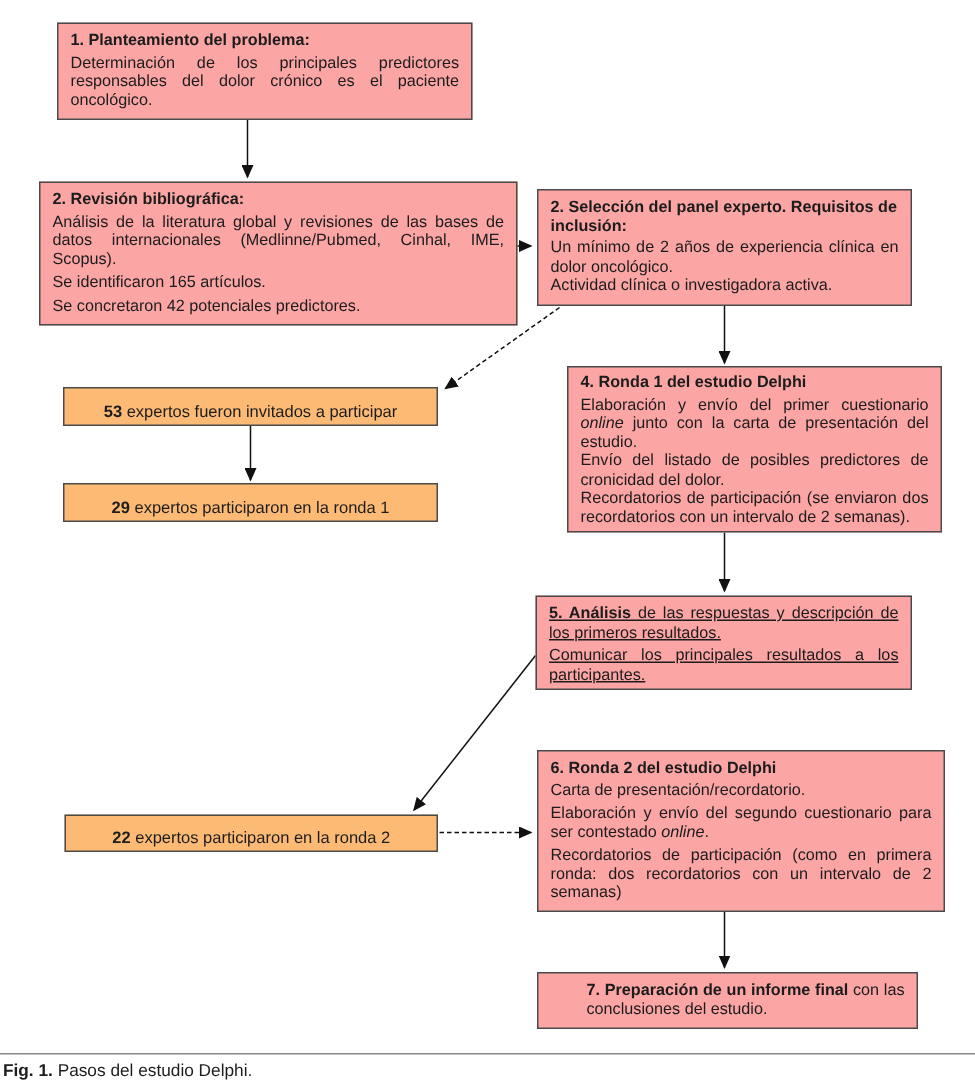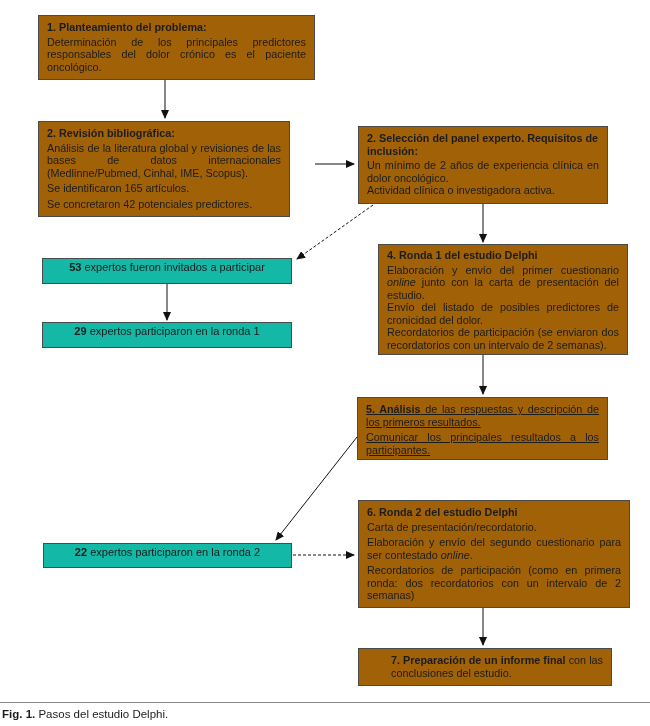--- a/index.html
+++ b/index.html
@@ -8,36 +8,36 @@
     width:650px;height:726px;
     background:#ffffff;
     font-family:"Liberation Sans","DejaVu Sans",sans-serif;
     color:#1c1c1c;
     overflow:hidden;
   }
   .box{
     position:absolute;
     box-sizing:border-box;
     border:1px solid #4a4a4a;
-    background:#a16207;
+    background:#fca5a5;
     padding:5px 8px;
     font-size:10.8px;
     line-height:12.5px;
     overflow:hidden;
   }
   .box .title{font-weight:bold;margin:0 0 2px 0;}
   .box p{margin:0 0 3px 0;text-align:justify;}
   .box p:last-child{margin-bottom:0;}
   .small-box{
     position:absolute;
     box-sizing:border-box;
     border:1px solid #4a4a4a;
-    background:#14b8a6;
+    background:#fdba74;
     font-size:11px;
-    display:flex;align-items:flex-start;justify-content:center;
+    display:flex;align-items:flex-end;justify-content:center;
     text-align:center;
     padding:2px 4px;
   }
   .b{font-weight:bold;}
   .i{font-style:italic;}
   #arrows{position:absolute;left:0;top:0;width:650px;height:726px;pointer-events:none;}
   #caption-rule{
     position:absolute;left:0;top:702px;width:650px;height:1px;background:#8a8a8a;
   }
   #caption{
@@ -64,21 +64,21 @@
     <line x1="357" y1="437" x2="276" y2="540" stroke="#111" stroke-width="1" marker-end="url(#ah)"></line>
     <line x1="293" y1="555" x2="354" y2="555" stroke="#111" stroke-width="1" stroke-dasharray="3 2" marker-end="url(#ah)"></line>
     <line x1="483" y1="608" x2="483" y2="645" stroke="#111" stroke-width="1" marker-end="url(#ah)"></line>
   </svg>
 
   <div class="box" style="left:38px;top:15px;width:277px;height:65px;">
     <div class="title">1. Planteamiento del problema:</div>
     <p>Determinación de los principales predictores responsables del dolor crónico es el paciente oncológico.</p>
   </div>
 
-  <div class="box" style="left:38px;top:121px;width:252px;height:96px;">
+  <div class="box" style="left:26px;top:121px;width:319px;height:96px;">
     <div class="title">2. Revisión bibliográfica:</div>
     <p>Análisis de la literatura global y revisiones de las bases de datos internacionales (Medlinne/Pubmed, Cinhal, IME, Scopus).</p>
     <p>Se identificaron 165 artículos.</p>
     <p>Se concretaron 42 potenciales predictores.</p>
   </div>
 
   <div class="box" style="left:358px;top:126px;width:250px;height:78px;">
     <div class="title">2. Selección del panel experto. Requisitos de inclusión:</div>
     <p style="margin-bottom:0;">Un mínimo de 2 años de experiencia clínica en dolor oncológico.</p>
     <p>Actividad clínica o investigadora activa.</p>

